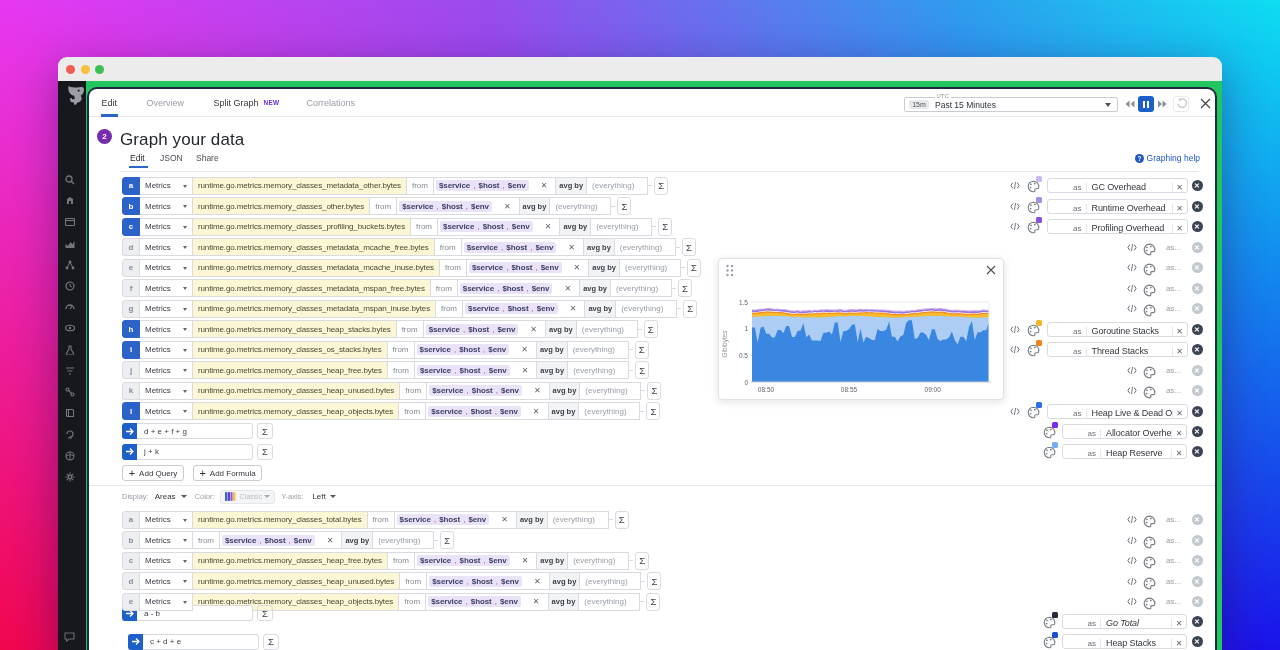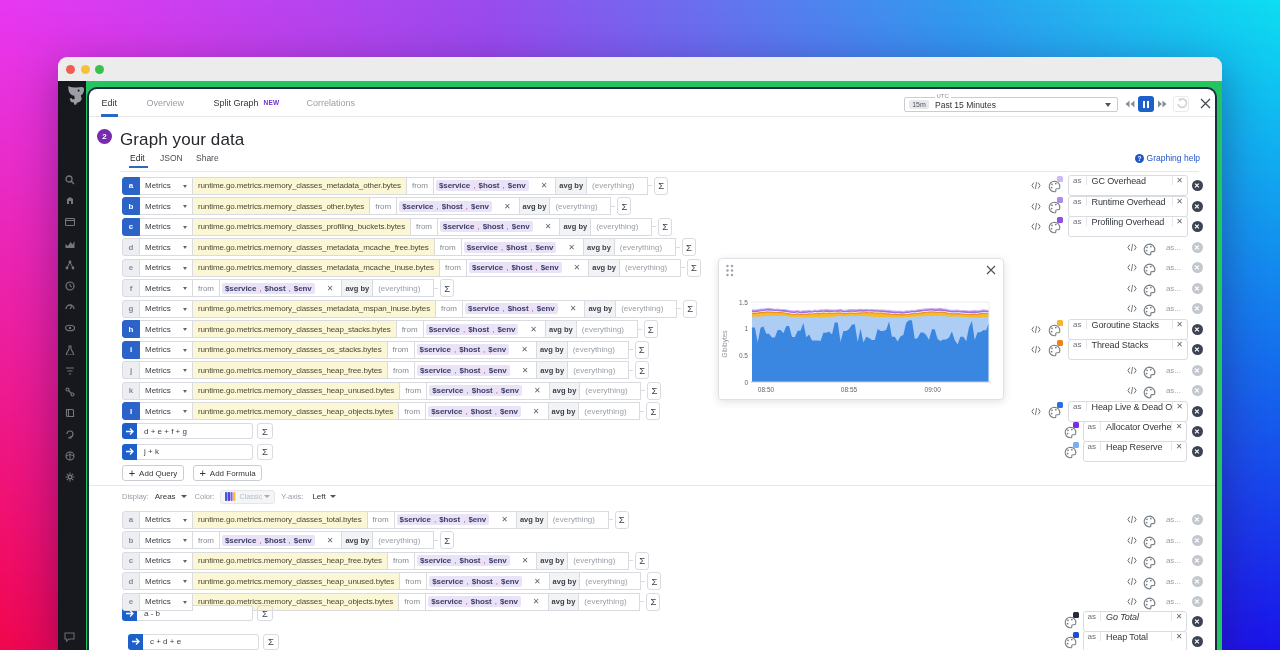--- a/index.html
+++ b/index.html
@@ -53,21 +53,21 @@
 .finput{width:116px;border:1px solid #d9dbe0;border-left:none;border-radius:0 3px 3px 0;display:flex;align-items:center;padding-left:7px;color:#3c4149;background:#fff;}
 .fsigma{width:16px;height:16px;border:1px solid #d9dbe0;border-radius:3px;margin-left:4px;display:flex;align-items:center;justify-content:center;color:#3c4149;font-size:9.5px;}
 .addbtn{position:absolute;height:16px;border:1px solid #c9cdd3;border-radius:3px;font-size:8px;color:#32363c;display:flex;align-items:center;justify-content:center;background:#fff;}
 .addbtn b{font-weight:normal;font-size:11px;margin-right:4px;color:#32363c;position:relative;top:-0.5px;}
 .disp{position:absolute;left:33.5px;top:400px;height:14px;display:flex;align-items:center;font-size:8px;color:#32363c;}
 .dlab{color:#979da5;font-size:7.5px;}
 .dcaret{width:0;height:0;border-left:3px solid transparent;border-right:3px solid transparent;border-top:3.5px solid #555;margin:0 0 0 6px;}
 .rrow{position:absolute;display:flex;align-items:center;height:18px;}
 .pal{position:relative;width:13px;height:13px;}
 .chip{position:absolute;right:-2px;top:-3px;width:6px;height:6px;border-radius:1.5px;}
-.asbox{display:flex;height:21px;border:1px solid #d9dbe0;border-radius:3px;background:#fff;align-items:flex-start;font-size:8px;}
+.asbox{display:flex;height:15px;border:1px solid #d9dbe0;border-radius:3px;background:#fff;align-items:flex-end;font-size:8px;padding-left:21px;}
 .asl{padding:0 4px;color:#6a7078;display:flex;align-items:center;border-right:1px solid #e4e6ea;}
 .asn{width:85px;padding:0 5px;color:#32363c;display:flex;align-items:center;overflow:hidden;white-space:nowrap;font-size:9px;letter-spacing:-.1px;}
 .asx{width:15px;border-left:1px solid #e4e6ea;display:flex;align-items:center;justify-content:center;color:#5f6570;font-size:8px;}
 .remx{width:11px;height:11px;border-radius:50%;background:#3c4354;color:#fff;font-size:7px;font-weight:bold;display:flex;align-items:center;justify-content:center;line-height:11px;}
 .remx.off{background:#c3c8cf;}
 .asdots{font-size:8px;color:#9aa0a8;}
 .chartcard{position:absolute;left:629.5px;top:141px;width:286px;height:142px;background:#fff;border:1px solid #dfe1e5;border-radius:4px;box-shadow:0 2px 8px rgba(0,0,0,.12);}
 </style></head>
 <body>
 <div class="bg"></div>
@@ -185,20 +185,21 @@
               <span class="xclear">✕</span>
             </span>
 <span class="seg avgseg">avg by</span>
 <span class="seg evseg">(everything)</span>
 <span class="conn"></span>
 <span class="sigma">Σ</span>
 </div>
           <div class="qrow" style="top:162.0px;">
 <span class="seg badge off">f</span>
 <span class="seg selm">Metrics</span>
+<span class="seg met">runtime.go.metrics.memory_classes_metadata_mspan_free.bytes</span>
 <span class="seg fromseg">from</span>
 <span class="seg tagseg">
               <span class="tgrp">$service<span class="cm">&nbsp;,</span> $host<span class="cm">&nbsp;,</span> $env</span>
               <span class="xclear">✕</span>
             </span>
 <span class="seg avgseg">avg by</span>
 <span class="seg evseg">(everything)</span>
 <span class="conn"></span>
 <span class="sigma">Σ</span>
 </div>
@@ -661,21 +662,21 @@
 </div>
           <div class="rrow" style="top:516.5px;right:12.5px;height:16px;">
 <span class="pal"><svg class="pal" width="13" height="13" viewBox="0 0 13 13">
                 <path d="M6.5 1.2 a5.3 5.3 0 1 0 0 10.6 c1.1 0 1.6-.7 1.3-1.5 -.3-.8.2-1.6 1.1-1.6 h1.4 c.9 0 1.5-.6 1.5-1.7 A5.4 5.4 0 0 0 6.5 1.2z" fill="none" stroke="#7c828a" stroke-width="1.1"></path>
                 <circle cx="4" cy="4.3" r=".9" fill="#7c828a"></circle>
                 <circle cx="7.8" cy="3.6" r=".9" fill="#7c828a"></circle>
                 <circle cx="3.6" cy="7.6" r=".9" fill="#7c828a"></circle>
               </svg><span class="chip" style="background:#1c4fd0;"></span></span>
 <span class="asbox" style="margin-left:6px;">
               <span class="asl">as</span>
-              <span class="asn" style="width:70px;">Heap Total</span>
+              <span class="asn" style="width:70px;">Heap Stacks</span>
               <span class="asx">✕</span>
             </span>
 <span class="remx" style="margin-left:4.5px;">✕</span>
 </div>
         <div class="frow" style="top:306px;">
 <span class="fbadge">
               <svg width="9" height="9" viewBox="0 0 9 9">
                 <path d="M1 4.5 H7.5 M5 1.5 8 4.5 5 7.5" stroke="#fff" stroke-width="1.3" fill="none"></path>
               </svg>
             </span>

